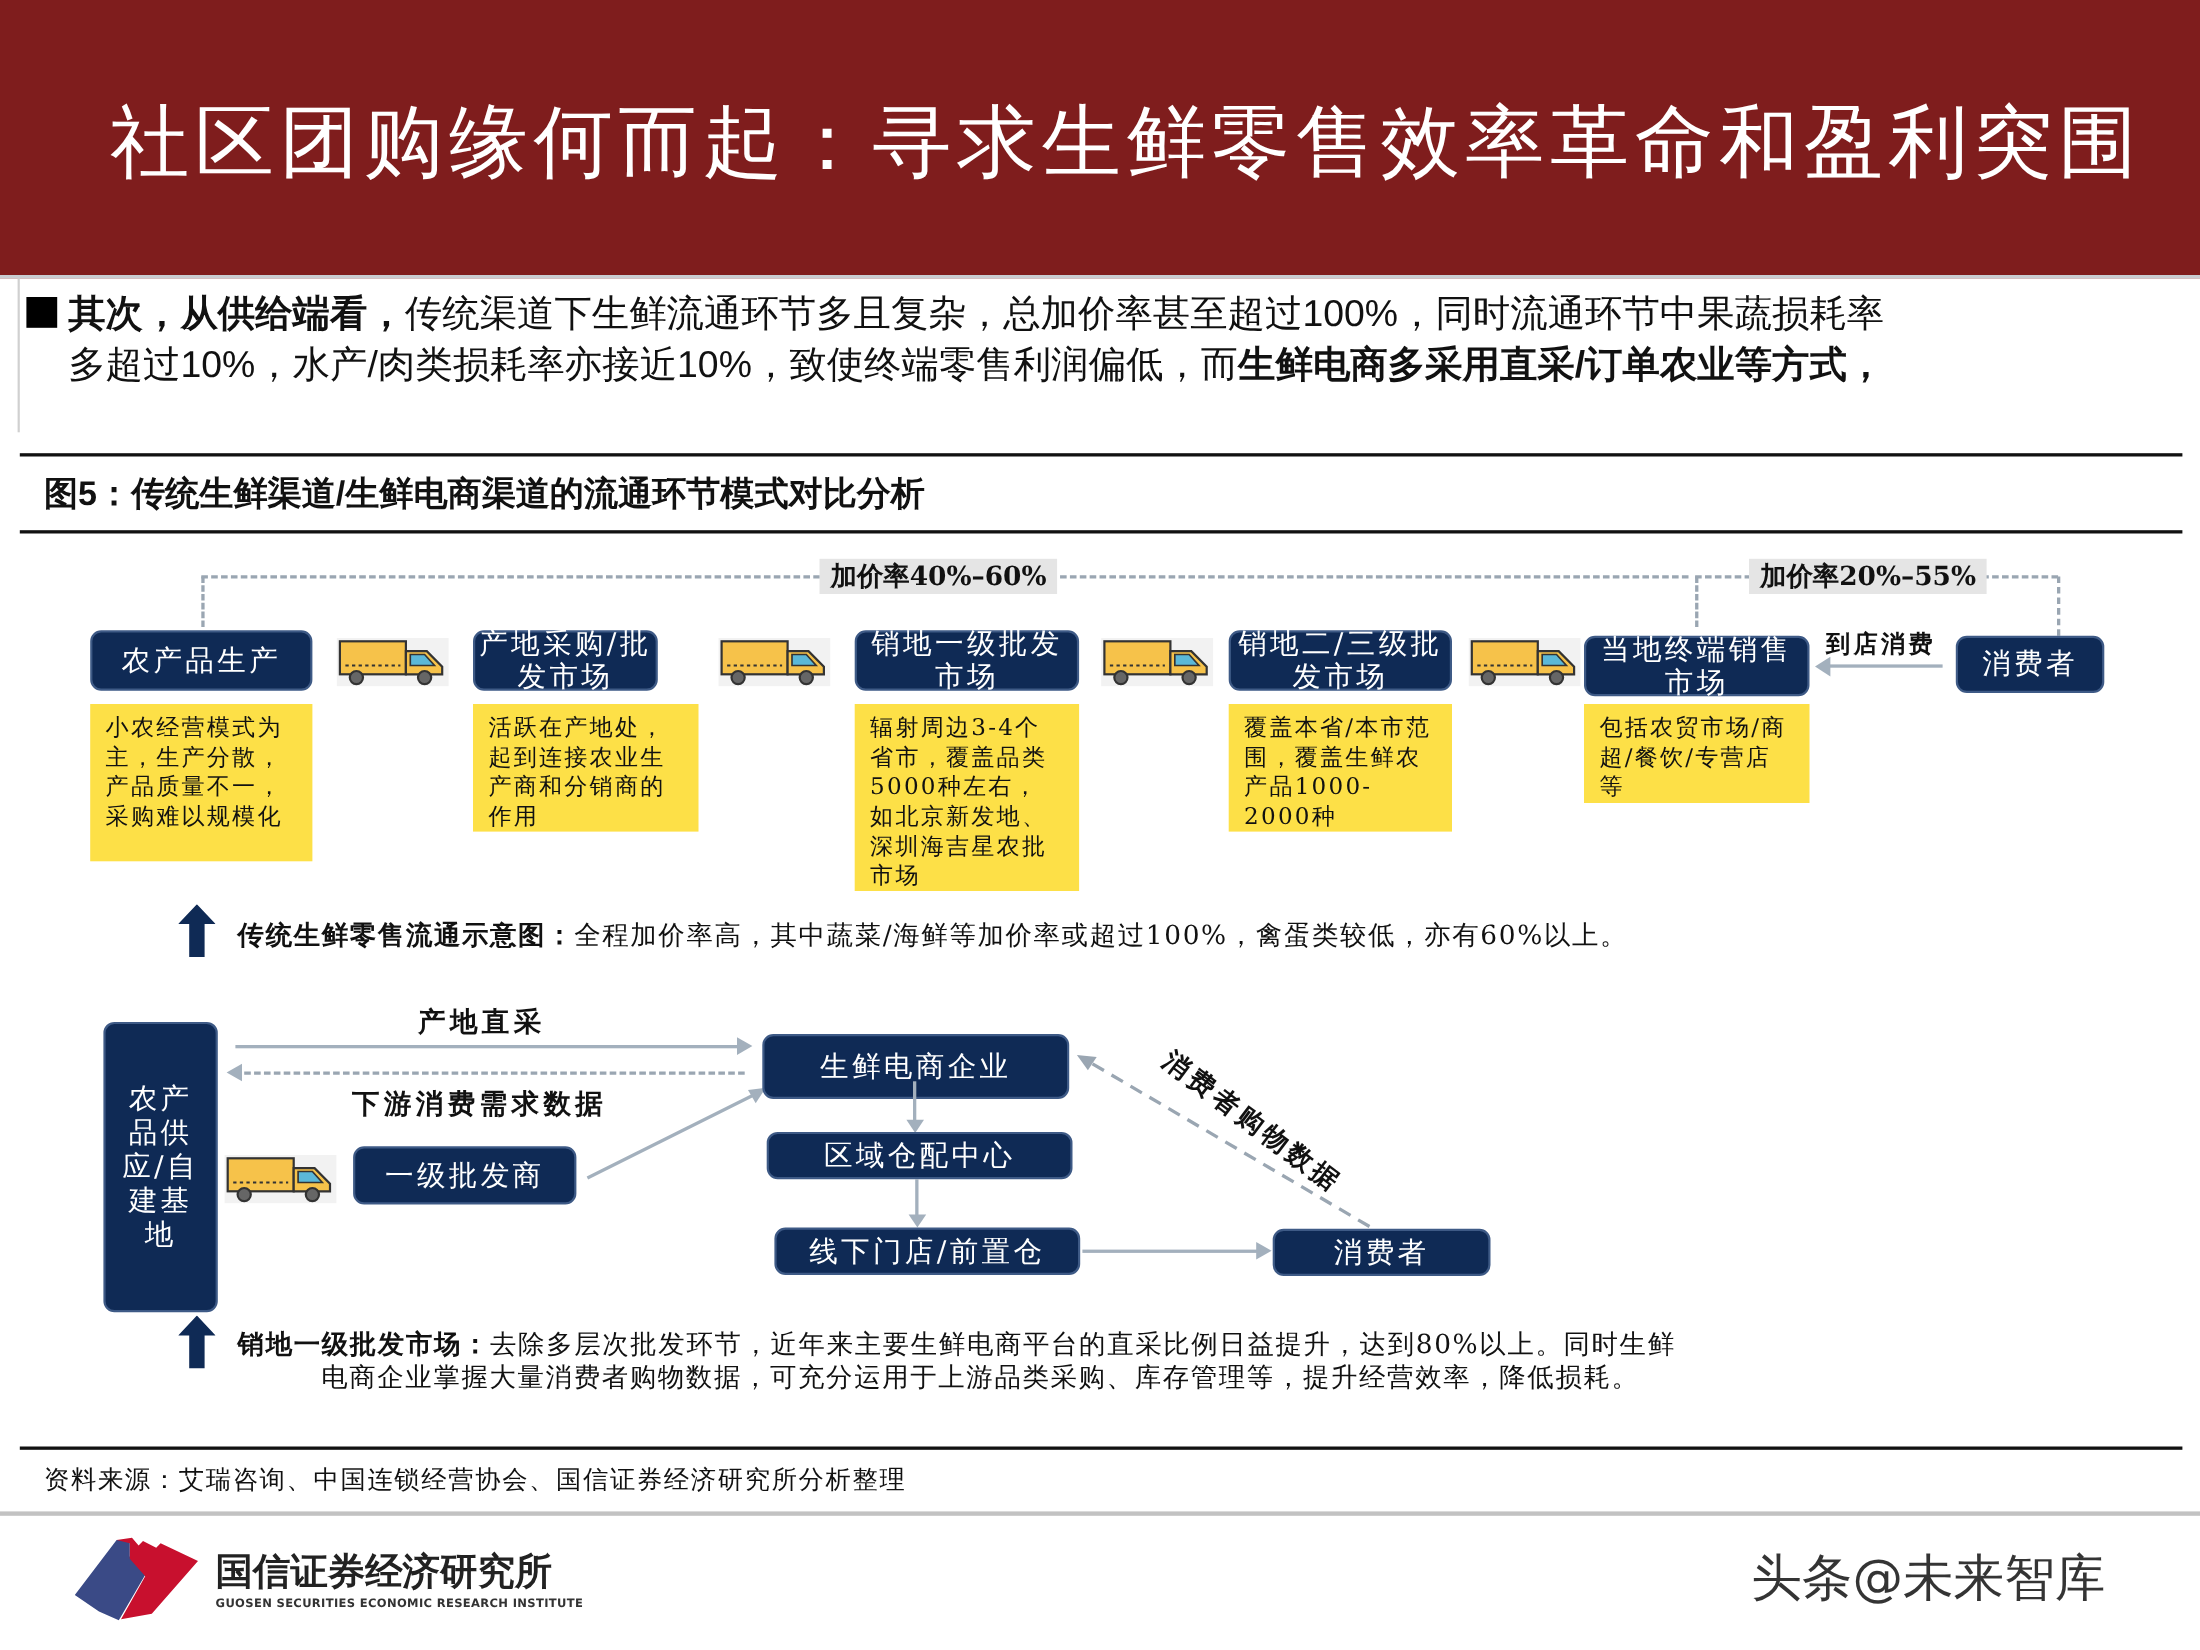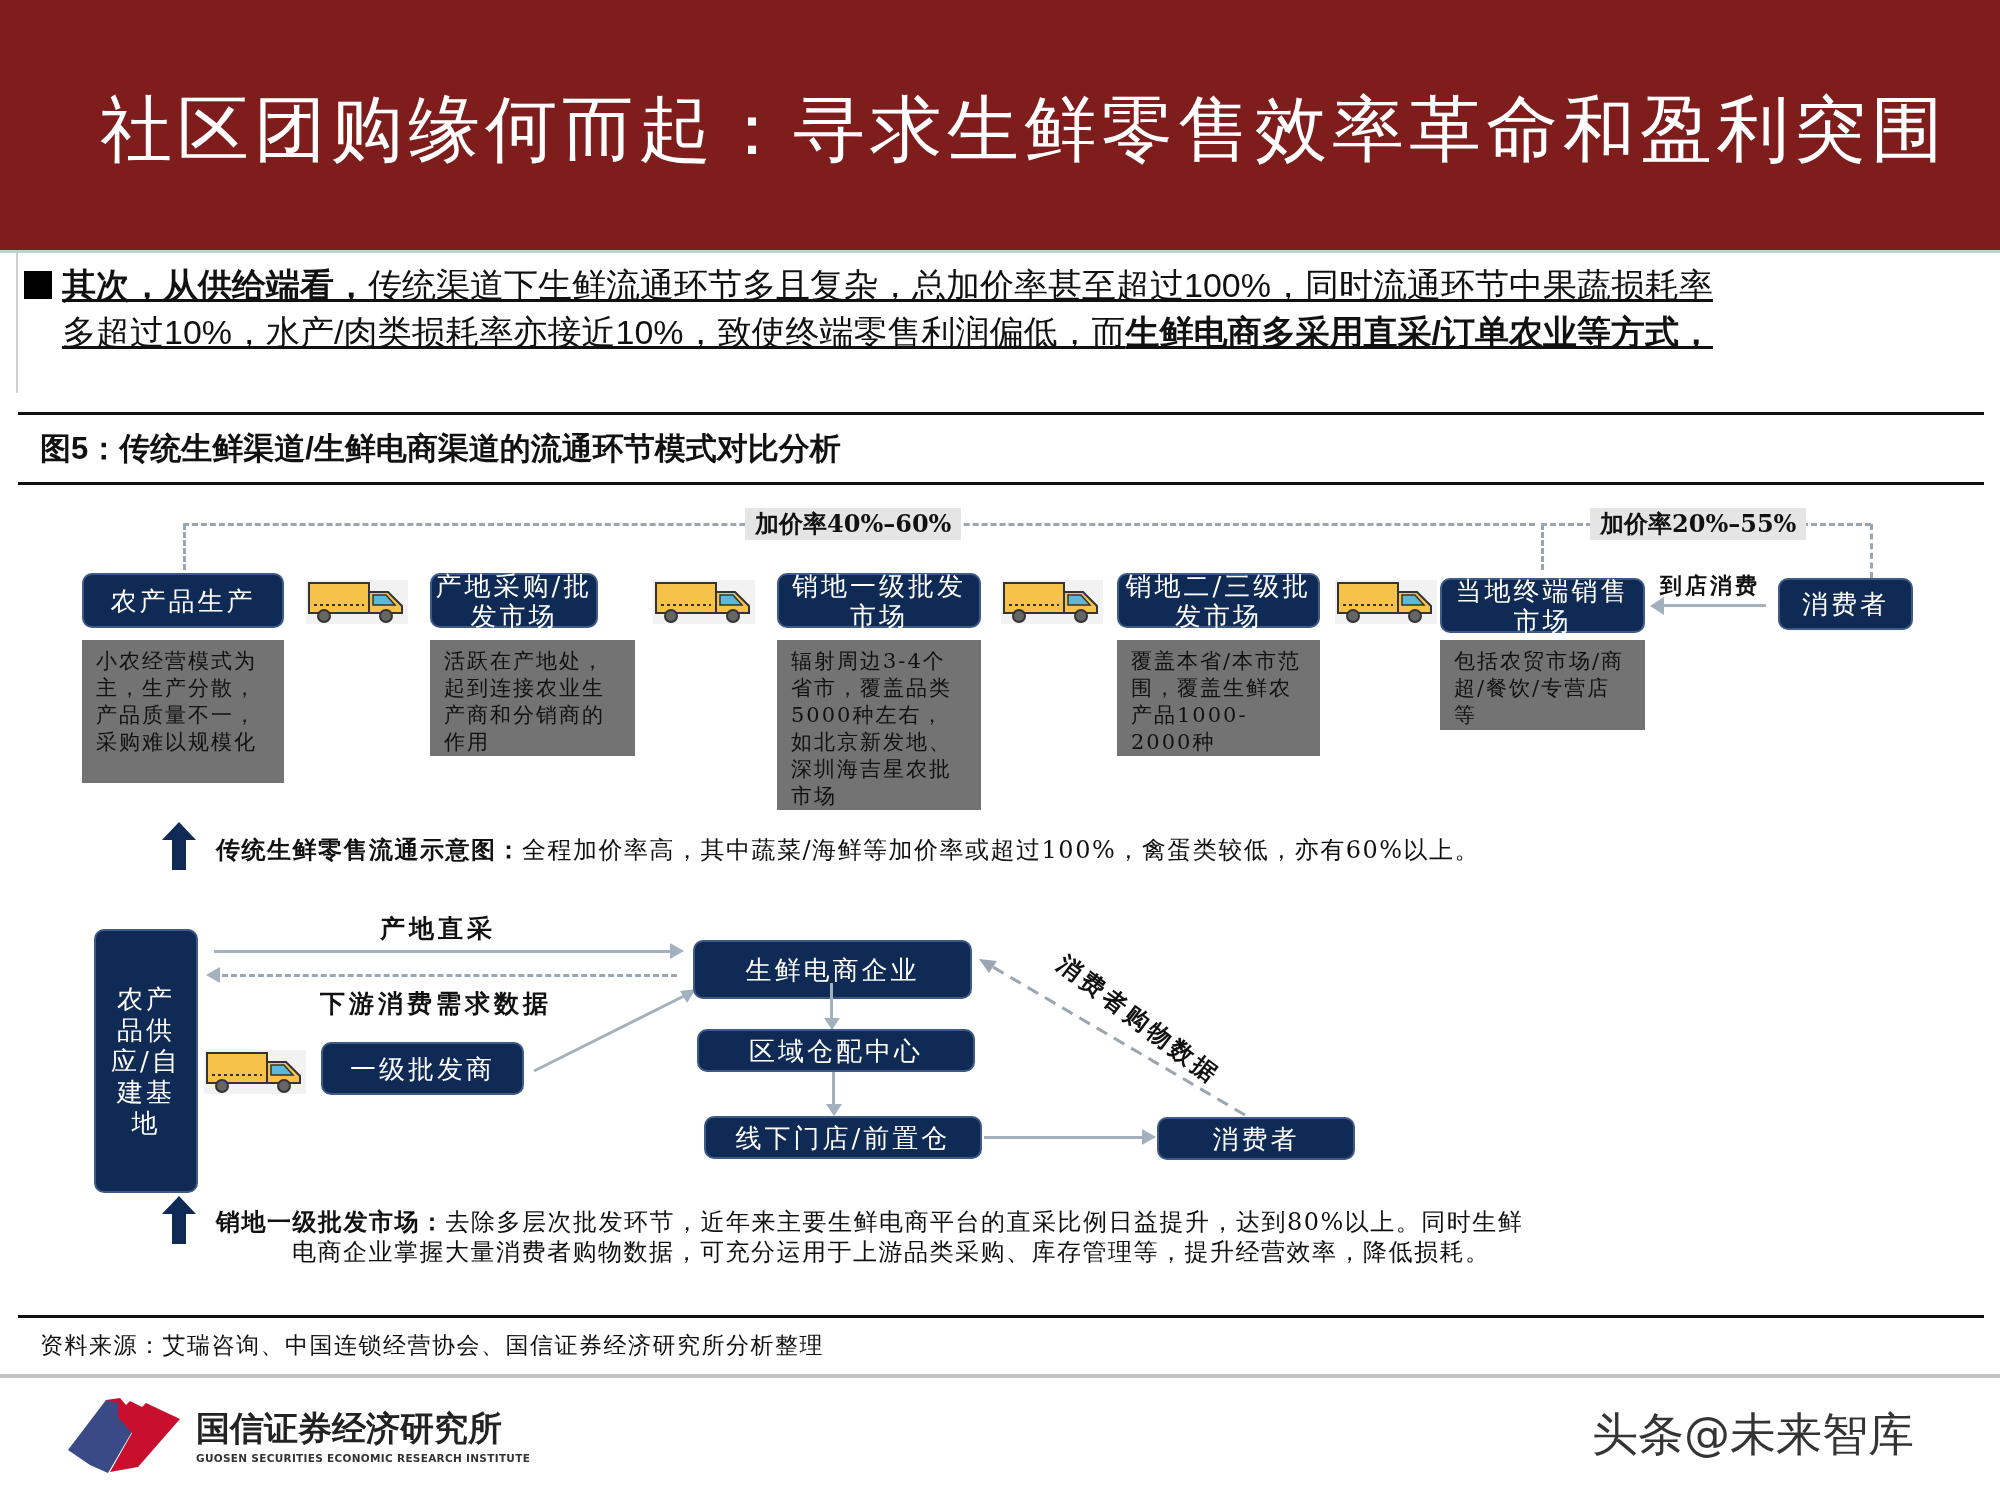--- a/index.html
+++ b/index.html
@@ -15,21 +15,20 @@
     border-bottom: 3px solid #c9cdd1;
   }
   .title {
     left: 100px; top: 82px; color: #fff; font-size: 72px; letter-spacing: 5px;
     font-family: "DejaVu Serif", serif; white-space: nowrap;
   }
   .body-frame { left: 0; top: 253px; width: 16px; height: 140px; border-right: 2px solid #d0d0d0; }
   .para {
     left: 24px; top: 262px; width: 1960px; font-size: 34px; line-height: 47px;
     font-family: "Liberation Sans", "DejaVu Sans", sans-serif;
-    text-decoration: underline;
   }
   .para .bullet { display: inline-block; width: 28px; height: 28px; background: #000; margin-right: 10px; vertical-align: -2px; }
   .para b { font-weight: bold; }
   .para .line { white-space: nowrap; }
   .para .indent { padding-left: 38px; }
   .rule { left: 18px; width: 1966px; height: 3px; background: #111; }
   .fig-title {
     left: 40px; top: 428px; font-size: 31px; font-weight: bold;
     font-family: "Liberation Sans", "DejaVu Sans", sans-serif; white-space: nowrap;
   }
@@ -37,21 +36,21 @@
   .dash-v { width: 0; border-left: 3px dashed #9aa6b2; }
   .markup-label {
     font-size: 24px; font-weight: bold; background: #e5e5e5; padding: 0 10px; white-space: nowrap;
   }
   .nbox {
     background: #0f2a55; color: #fff; border-radius: 10px; border: 2px solid #3e5a86;
     display: flex; align-items: center; justify-content: center; text-align: center;
     font-size: 26px; line-height: 30px; letter-spacing: 3px; box-sizing: border-box;
   }
   .gbox {
-    background: #737373; font-size: 21px; line-height: 27px; padding: 8px 14px;
+    background: #fde047; font-size: 21px; line-height: 27px; padding: 8px 14px;
     box-sizing: border-box; letter-spacing: 2px; color: #111;
   }
   .truck { width: 102px; height: 44px; }
   .arrow-line { height: 3px; background: #a3b0bd; }
   .caption {
     font-size: 24px; letter-spacing: 1.5px; white-space: nowrap;
   }
   .caption b { font-weight: bold; }
   .up-arrow { width: 34px; height: 48px; }
   .source { left: 40px; top: 1330px; font-size: 23px; letter-spacing: 1.5px; white-space: nowrap; }

